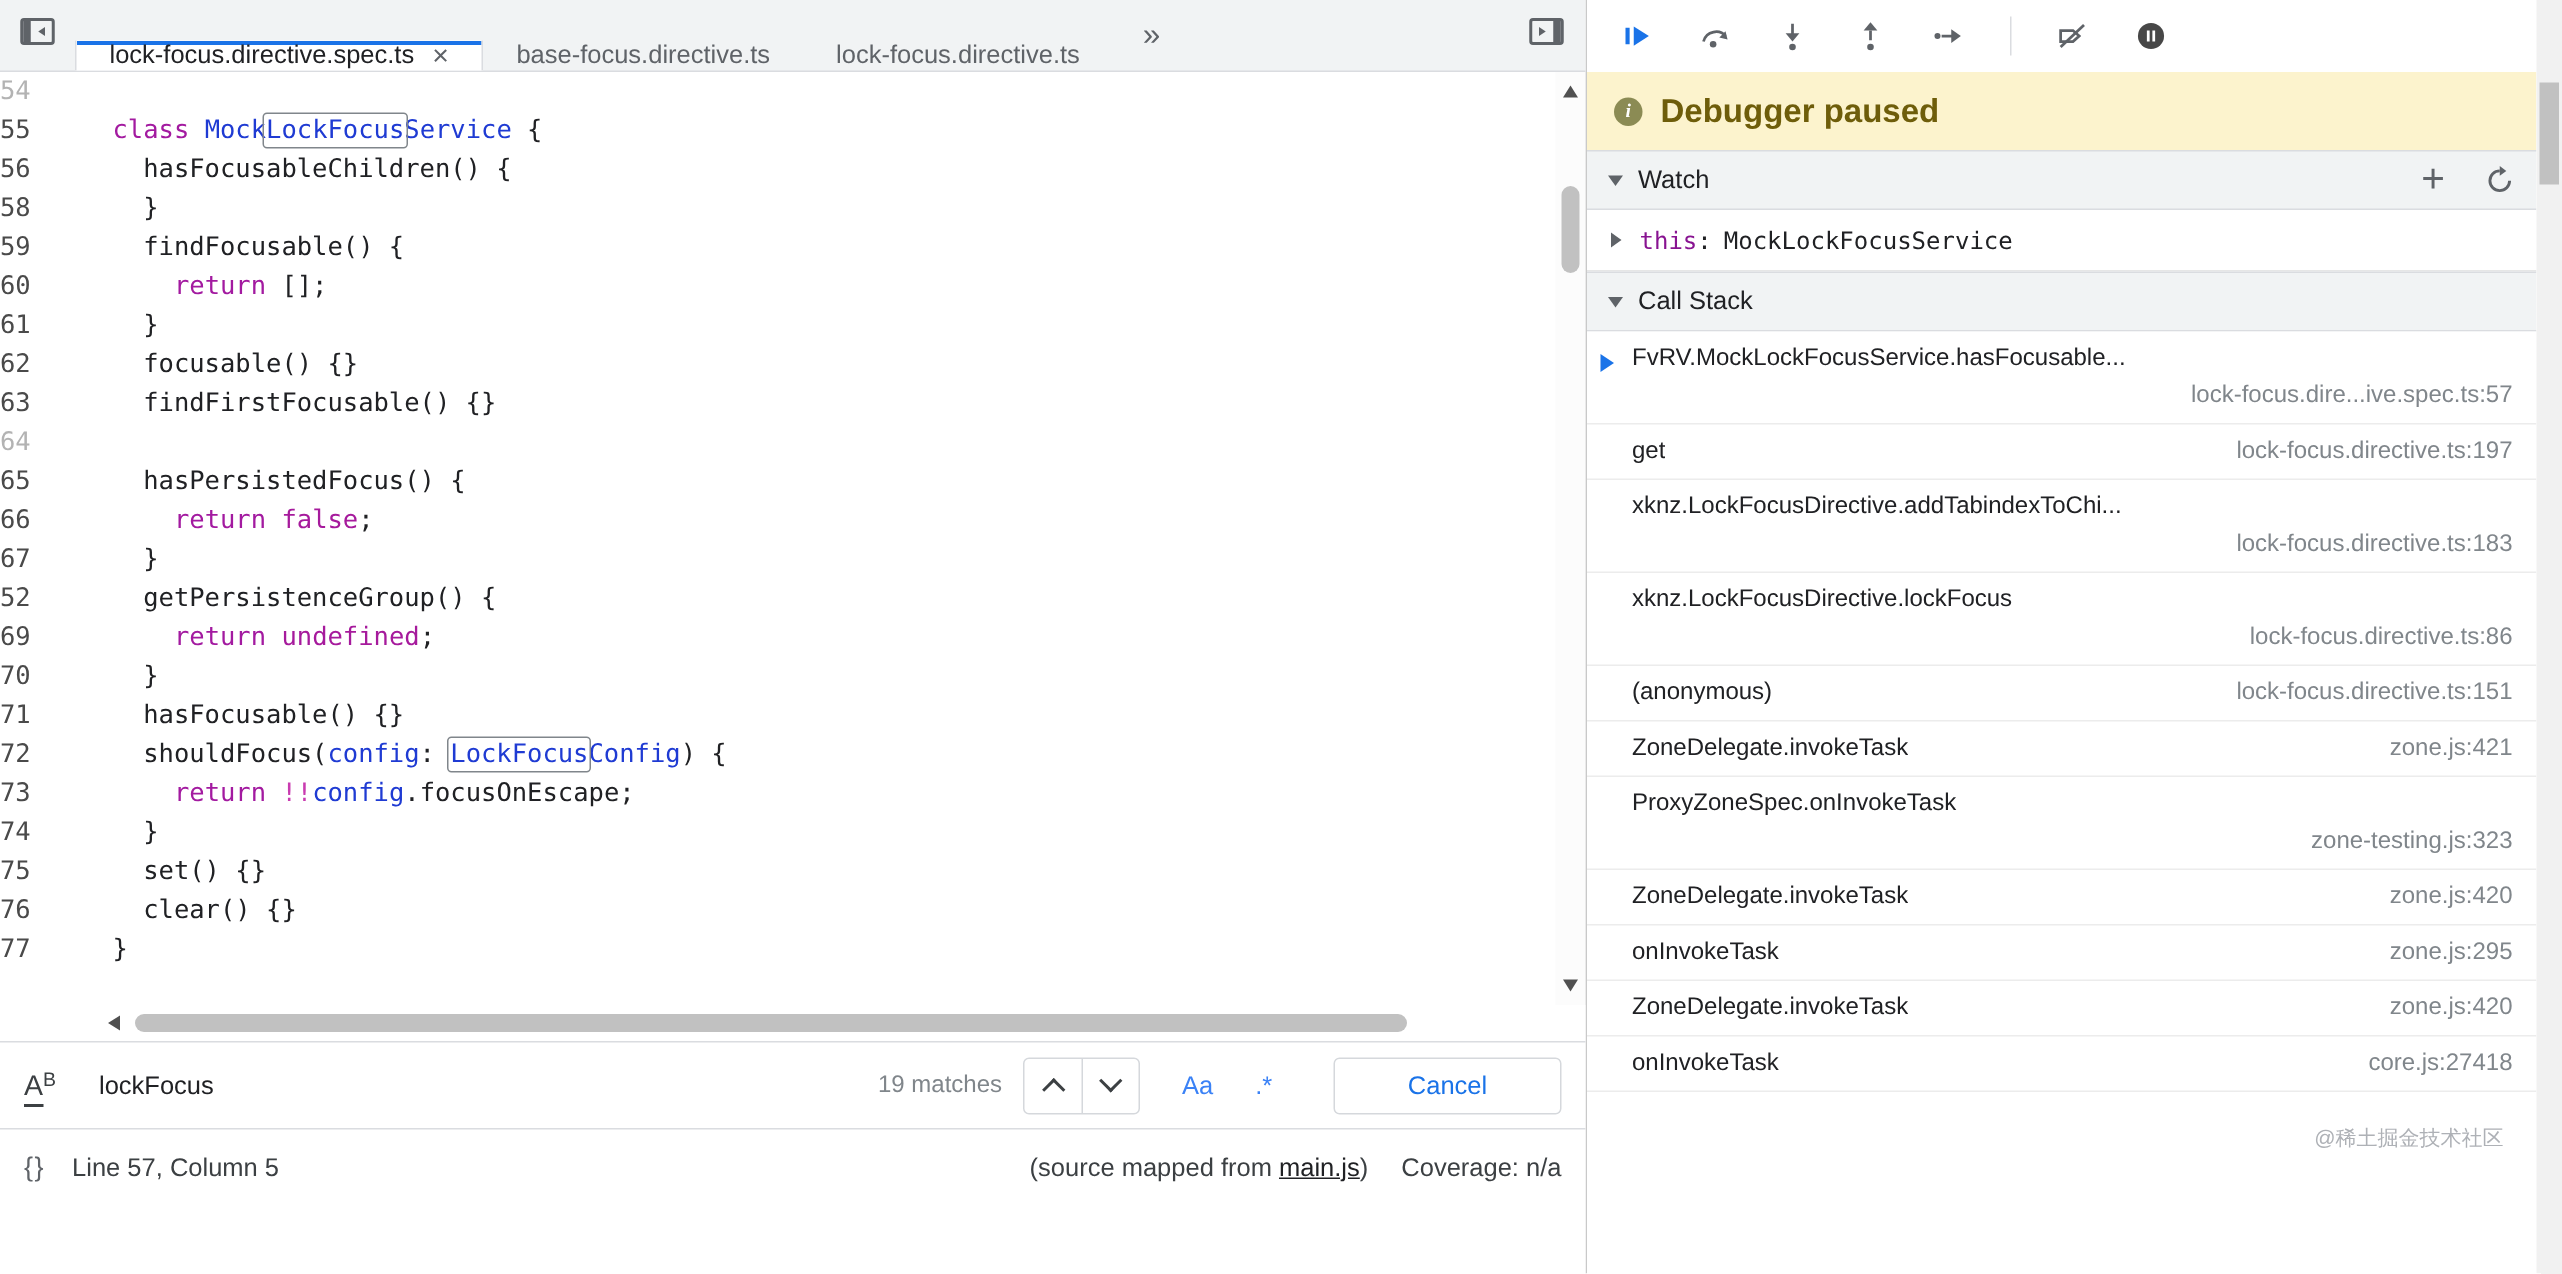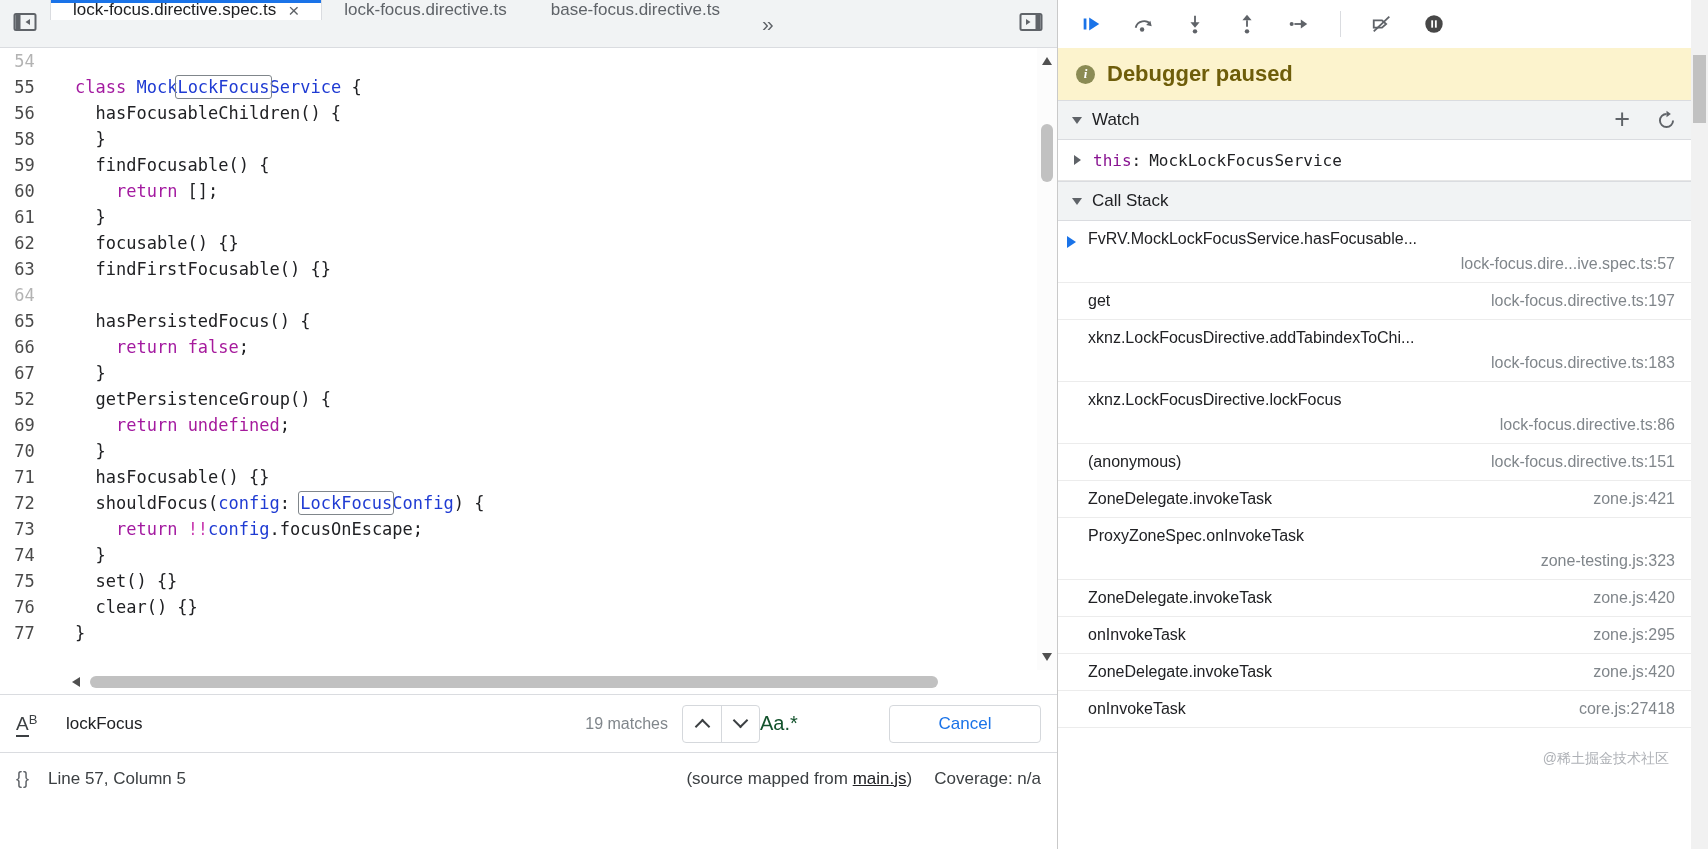--- a/index.html
+++ b/index.html
@@ -15,32 +15,32 @@
   }
   *{margin:0;padding:0;box-sizing:border-box}
   html,body{width:1708px;height:849px;overflow:hidden;background:#fff;
     font-family:"Liberation Sans",sans-serif;color:#202124}
   .app{display:flex;width:1708px;height:849px}
 
   
   .left{width:1058px;flex:none;display:flex;flex-direction:column;border-right:1px solid #c9c9c9;background:#fff}
   .tabbar{height:48px;flex:none;background:#f1f3f4;display:flex;align-items:stretch;border-bottom:1px solid #dadce0}
   .nav-toggle{width:50px;flex:none;display:flex;align-items:center;justify-content:center;cursor:pointer}
-  .tabs{display:flex;align-items:flex-start}
+  .tabs{display:flex;align-items:flex-end}
   .tab{display:flex;align-items:center;padding:0 22px;font-size:17px;color:#5f6368;white-space:nowrap;position:relative;cursor:pointer}
   .tab.active{background:#fff;color:#202124;box-shadow:inset 0 3px 0 var(--accent);border-left:1px solid #dadce0;border-right:1px solid #dadce0}
   .tab-close{margin-left:12px;font-size:19px;color:#5f6368;line-height:1}
   .tab-overflow{display:flex;align-items:center;padding:0 20px;font-size:21px;color:#5f6368;cursor:pointer}
   .panel-toggle{margin-left:auto;width:52px;display:flex;align-items:center;justify-content:center;cursor:pointer}
 
   .editor{height:622px;flex:none;display:flex;overflow:hidden;position:relative;
     font-family:"DejaVu Sans Mono",monospace;font-size:17px;line-height:26px}
   .code-area{flex:1;overflow:hidden}
   .line{display:flex;height:26px;white-space:pre}
-  .gutter{width:64px;flex:none;text-align:center;padding-right:15px;color:#4a4a4a}
+  .gutter{width:64px;flex:none;text-align:left;padding-right:15px;color:#4a4a4a}
   .gutter.dim{color:#b3b3b3}
   .content{flex:1;padding-left:11px}
   .line.exec .content{background:var(--exec-line-bg)}
   .tok-kw{color:var(--keyword)}
   .tok-atom{color:var(--atom)}
   .tok-def{color:var(--identifier)}
   .tok-var{color:var(--identifier)}
   .tok-op{color:var(--operator)}
   .tok-pl{color:#202124}
   .match-box{outline:1px solid #80868b;outline-offset:1px;border-radius:1px}
@@ -63,21 +63,21 @@
   .ab-b{font-size:13px;vertical-align:6px}
   .find-wrap{width:616px;height:40px;display:flex;align-items:center;margin-left:14px}
   .find-input{flex:1;border:0;outline:0;font-size:17px;font-family:"Liberation Sans",sans-serif;color:#202124;background:transparent}
   .find-matches{color:#80868b;font-size:16px;padding-right:14px;white-space:nowrap}
   .chev-group{display:flex;align-items:stretch;height:38px;border:1px solid #d5d8dc;border-radius:4px;overflow:hidden;background:#fff}
   .chev-btn{width:38px;display:flex;align-items:center;justify-content:center;cursor:pointer}
   .chev-btn + .chev-btn{border-left:1px solid #d5d8dc}
   .chev{width:11px;height:11px;border-left:2px solid #3c4043;border-bottom:2px solid #3c4043}
   .chev.up{transform:rotate(135deg);margin-top:6px}
   .chev.down{transform:rotate(-45deg);margin-bottom:6px}
-  .mode-btn{font-size:20px;color:#14532d;cursor:pointer;background:none;border:none;font-family:inherit}
+  .mode-btn{font-size:17px;color:#3b82f6;margin-left:28px;cursor:pointer;background:none;border:none;font-family:inherit}
   .cancel-btn{margin-left:auto;margin-right:2px;width:152px;height:38px;border:1px solid #d5d8dc;border-radius:4px;background:#fff;color:var(--accent);font-size:17px;display:flex;align-items:center;justify-content:center;cursor:pointer}
 
   .statusbar{height:52px;flex:none;border-top:1px solid #dadce0;display:flex;align-items:center;padding:0 16px;font-size:17px;color:#3c4043;background:#fff}
   .braces{font-size:18px;color:#5f6368;margin-right:18px;letter-spacing:1px;cursor:pointer}
   .status-right{margin-left:auto;display:flex;align-items:center;gap:22px}
   .mainjs{text-decoration:underline;cursor:pointer;color:#202124}
   .filler{flex:1;background:#fff}
 
   
   .right{flex:1;display:flex;flex-direction:column;position:relative;overflow:hidden;background:#fff}
@@ -128,24 +128,24 @@
               <path d="M17 7 L12.5 10 L17 13 Z" fill="#5f6368"></path>
             </svg>
         </span>
       </div>
       <div class="tabs">
           <div class="tab active">
             <span class="tab-label">lock-focus.directive.spec.ts</span>
             <span class="tab-close">×</span>
           </div>
           <div class="tab">
+            <span class="tab-label">base-focus.directive.ts</span>
+          </div>
+          <div class="tab">
             <span class="tab-label">lock-focus.directive.ts</span>
-          </div>
-          <div class="tab">
-            <span class="tab-label">base-focus.directive.ts</span>
           </div>
         </div>
       <div class="tab-overflow">»</div>
       <div class="panel-toggle">
         <span>
           <svg width="24" height="20" viewBox="0 0 24 20">
               <rect x="1.5" y="2" width="21" height="16" rx="1.5" fill="none" stroke="#5f6368" stroke-width="2"></rect>
               <rect x="16.5" y="3" width="5" height="14" fill="#5f6368"></rect>
               <path d="M7 7 L11.5 10 L7 13 Z" fill="#5f6368"></path>
             </svg>

